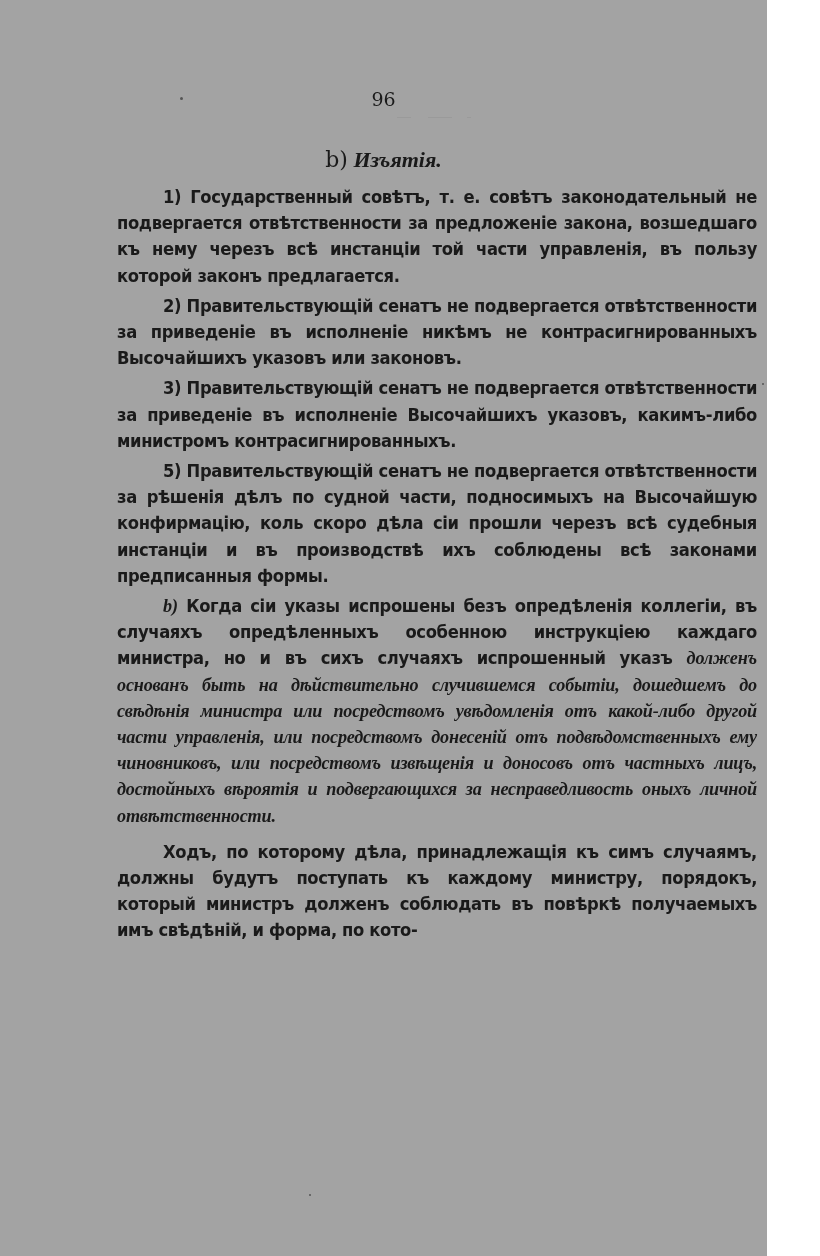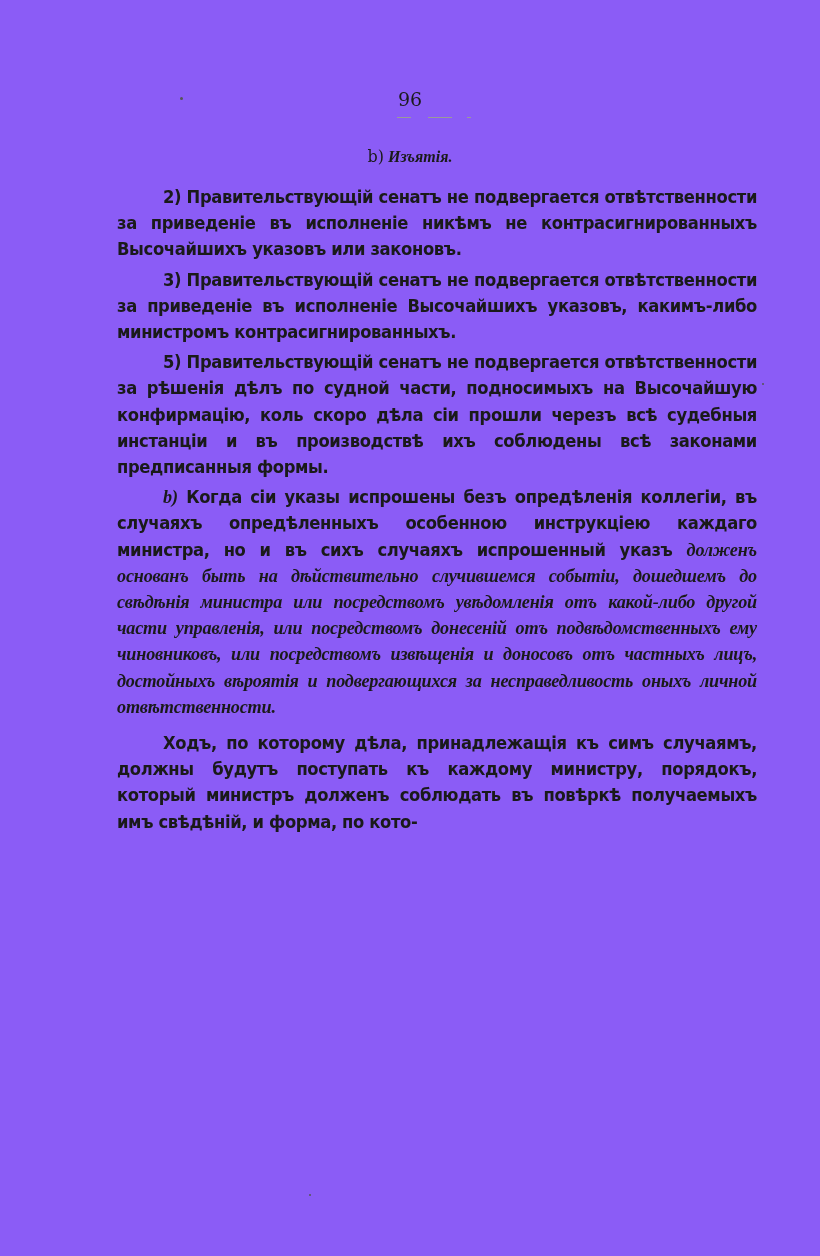--- a/index.html
+++ b/index.html
@@ -11,23 +11,24 @@
       width: 820px;
       height: 1256px;
       position: relative;
       overflow: hidden;
       color: #1a1a1a;
       font-family: "Liberation Serif", "DejaVu Serif", serif;
     }
     .page {
       position: absolute;
       left: 0; top: 0;
-      width: 820px;
+      width: 729px;
       height: 1256px;
-      background: #8b5cf6;
+      background: #a3a3a3;
+      padding-left: 38px;
     }
     .page-number {
       position: absolute;
       left: 0;
       width: 100%;
       top: 88px;
       text-align: center;
       font-size: 19px;
       letter-spacing: 0px;
       font-family: "DejaVu Serif", serif;
@@ -44,21 +45,21 @@
       height: 3px;
       background: #555;
       border-radius: 50%;
     }
     .section-title {
       position: absolute;
       left: 0;
       width: 100%;
       top: 147px;
       text-align: center;
-      font-size: 16px;
+      font-size: 22px;
     }
     .section-title .label {
       font-family: "DejaVu Serif", serif;
     }
     .section-title .italic {
       font-style: italic;
       font-weight: bold;
     }
     .body-text {
       position: absolute;
@@ -102,20 +103,24 @@
   <div class="number-rule" style="left:428px; width:24px;"></div>
   <div class="number-rule" style="left:467px; width:4px;"></div>
 
   <div class="section-title">
     <span class="label">b)</span>
     <span class="italic">Изъятія.</span>
   </div>
 
   <div class="body-text">
     <p class="para">
+      <span class="num">1)</span>
+      <span>Государственный совѣтъ, т. е. совѣтъ законодательный не подвергается отвѣтственности за предложеніе закона, возшедшаго къ нему черезъ всѣ инстанціи той части управленія, въ пользу которой законъ предлагается.</span>
+    </p>
+    <p class="para">
       <span class="num">2)</span>
       <span>Правительствующій сенатъ не подвергается отвѣтственности за приведеніе въ исполненіе никѣмъ не контрасигнированныхъ Высочайшихъ указовъ или законовъ.</span>
     </p>
     <p class="para">
       <span class="num">3)</span>
       <span>Правительствующій сенатъ не подвергается отвѣтственности за приведеніе въ исполненіе Высочайшихъ указовъ, какимъ-либо министромъ контрасигнированныхъ.</span>
     </p>
     <p class="para">
       <span class="num">5)</span>
       <span>Правительствующій сенатъ не подвергается отвѣтственности за рѣшенія дѣлъ по судной части, подносимыхъ на Высочайшую конфирмацію, коль скоро дѣла сіи прошли черезъ всѣ судебныя инстанціи и въ производствѣ ихъ соблюдены всѣ законами предписанныя формы.</span>

